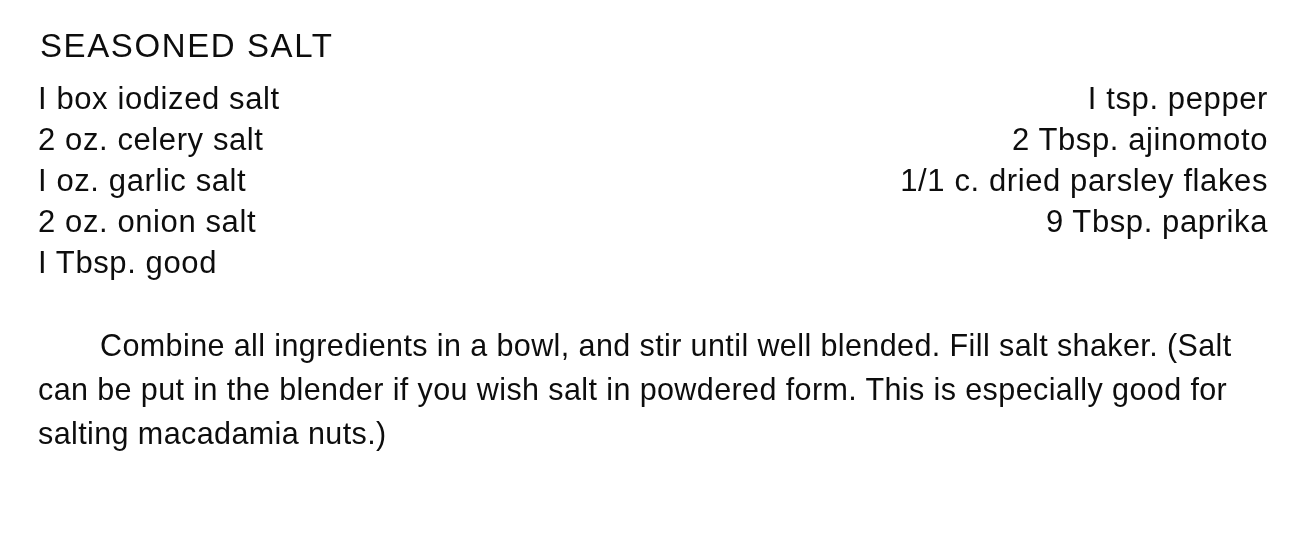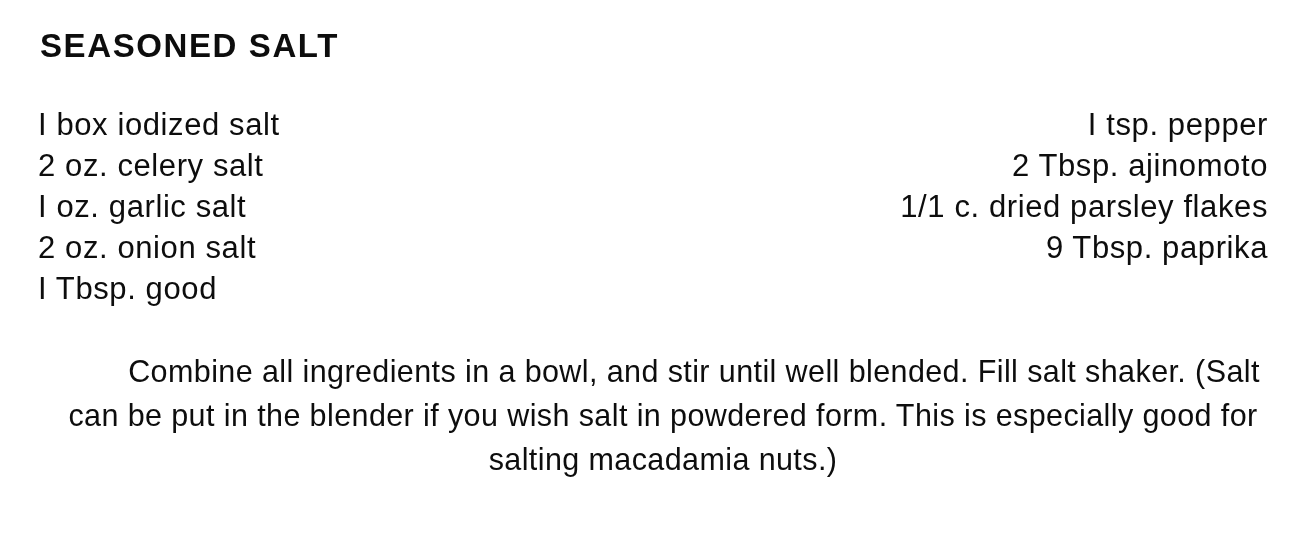--- a/index.html
+++ b/index.html
@@ -18,31 +18,31 @@
   .page {
     position: relative;
     width: 1315px;
     height: 538px;
     box-sizing: border-box;
     padding: 18px 34px 0 38px;
   }
   .recipe-title {
     font-size: 33px;
     letter-spacing: 1.6px;
-    font-weight: 700;
+    font-weight: 400;
     line-height: 1.1;
     margin: 0 0 0 2px;
     padding-top: 10px;
     color: #0d0d0d;
     white-space: nowrap;
   }
   .ingredients {
     display: flex;
     flex-direction: row;
-    margin-top: 40px;
+    margin-top: 14px;
   }
   .ing-col {
     display: flex;
     flex-direction: column;
   }
   .ing-col.left {
     width: 610px;
   }
   .ing-col.right {
     width: 620px;
@@ -54,21 +54,21 @@
     letter-spacing: 0.6px;
     color: #0d0d0d;
     white-space: nowrap;
   }
   .instructions {
     margin-top: 40px;
     font-size: 30.5px;
     line-height: 44px;
     letter-spacing: 0.4px;
     color: #0d0d0d;
-    text-align: center;
+    text-align: left;
     width: 1250px;
   }
   .instructions .para {
     text-indent: 62px;
   }
 </style>
 </head>
 <body>
 
 <div class="page">

